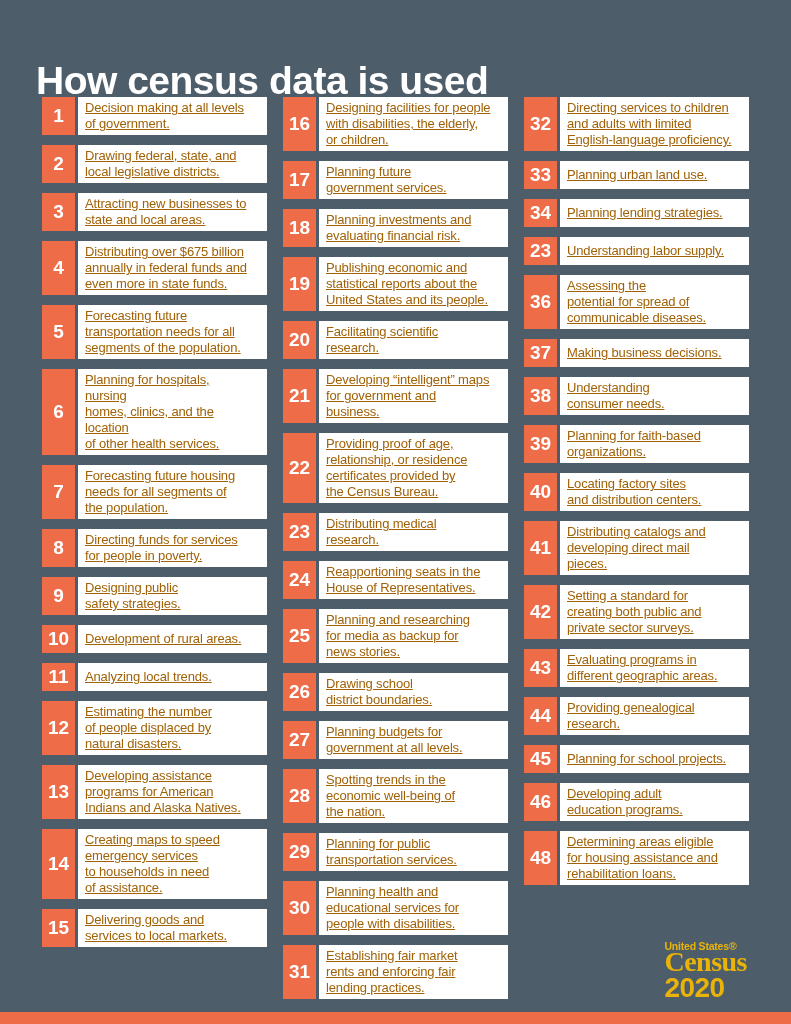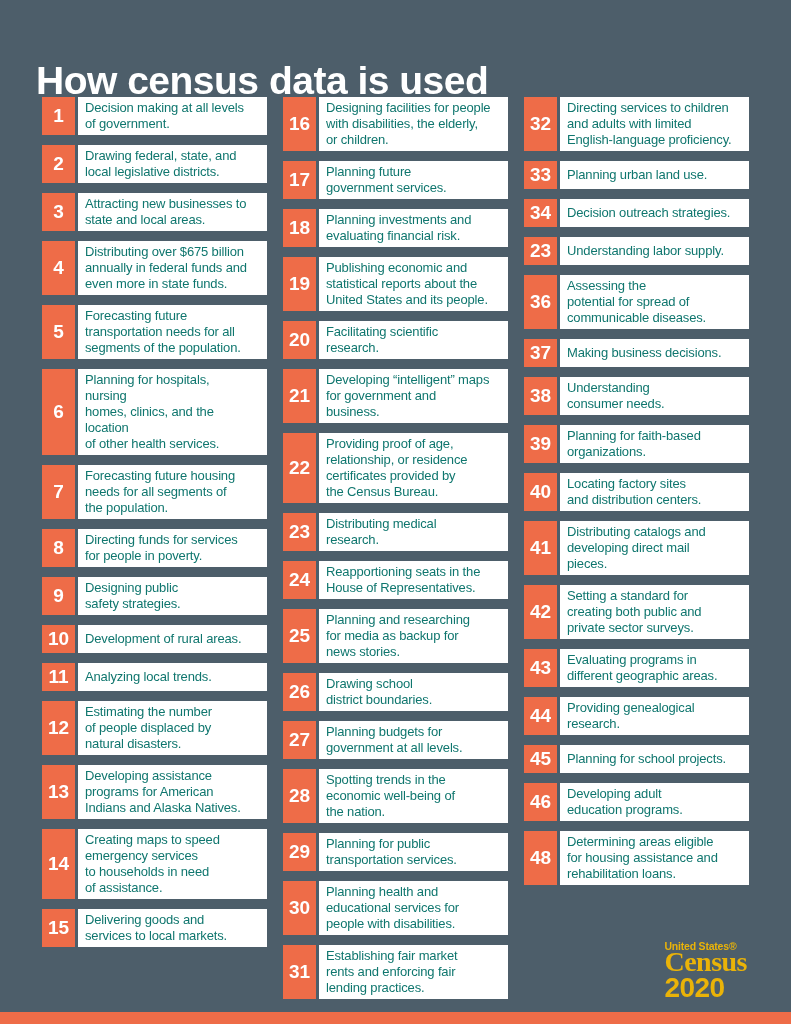--- a/index.html
+++ b/index.html
@@ -17,25 +17,26 @@
     display:flex;gap:16px;
   }
   .col{flex:1 1 0;display:flex;flex-direction:column;gap:10px;min-width:0;}
   .card{display:flex;gap:3px;min-height:28px;}
   .badge{
     flex:0 0 33px;background:#ee6c48;color:#ffffff;
     font-weight:bold;font-size:19px;
     display:flex;align-items:center;justify-content:center;
   }
   .card-body{
-    flex:1;background:#ffffff;color:#0f766e;
+    flex:1;background:#ffffff;color:#a16207;
     font-size:13px;line-height:16px;letter-spacing:-0.15px;
     padding:3px 17px 3px 7px;
     display:flex;align-items:center;
     white-space:pre-line;
+    text-decoration:underline;
   }
   .logo{
     position:absolute;right:44px;bottom:24px;color:#eab308;
     display:flex;flex-direction:column;align-items:flex-start;
   }
   .logo-top{font-size:10.5px;font-weight:bold;letter-spacing:-0.2px;margin-bottom:-4px;margin-right:1px;}
   .logo-name{font-size:28px;font-weight:bold;line-height:28px;letter-spacing:-0.5px;font-family:Liberation Serif, serif;}
   .logo-year{font-size:28px;font-weight:bold;line-height:24px;letter-spacing:-0.5px;margin-right:4px;}
   .bottom-bar{
     position:absolute;left:0;right:0;bottom:0;height:12px;background:#ee6c48;
@@ -257,21 +258,21 @@
 English-language proficiency.</div>
   </div>
 
   <div class="card">
     <div class="badge">33</div>
     <div class="card-body">Planning urban land use.</div>
   </div>
 
   <div class="card">
     <div class="badge">34</div>
-    <div class="card-body">Decision outreach strategies.</div>
+    <div class="card-body">Planning lending strategies.</div>
   </div>
 
   <div class="card">
     <div class="badge">23</div>
     <div class="card-body">Understanding labor supply.</div>
   </div>
 
   <div class="card">
     <div class="badge">36</div>
     <div class="card-body">Assessing the

